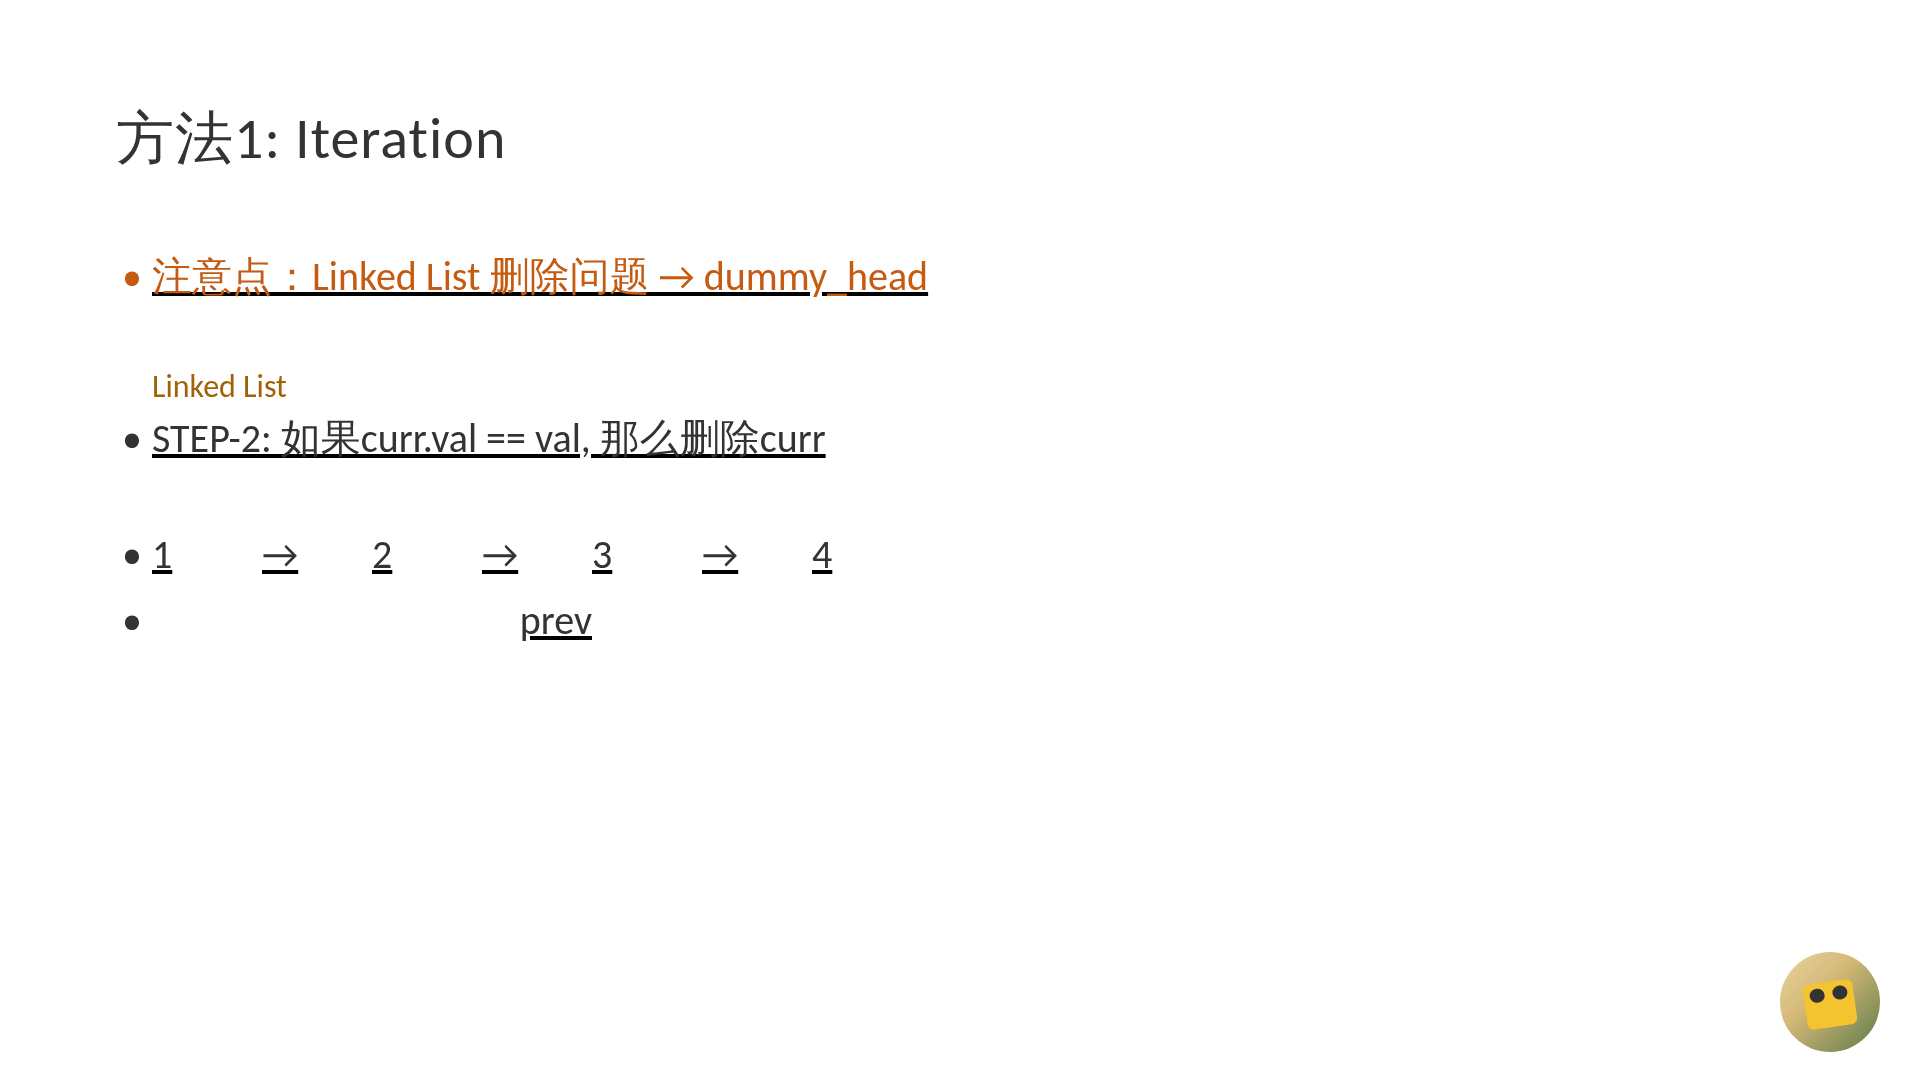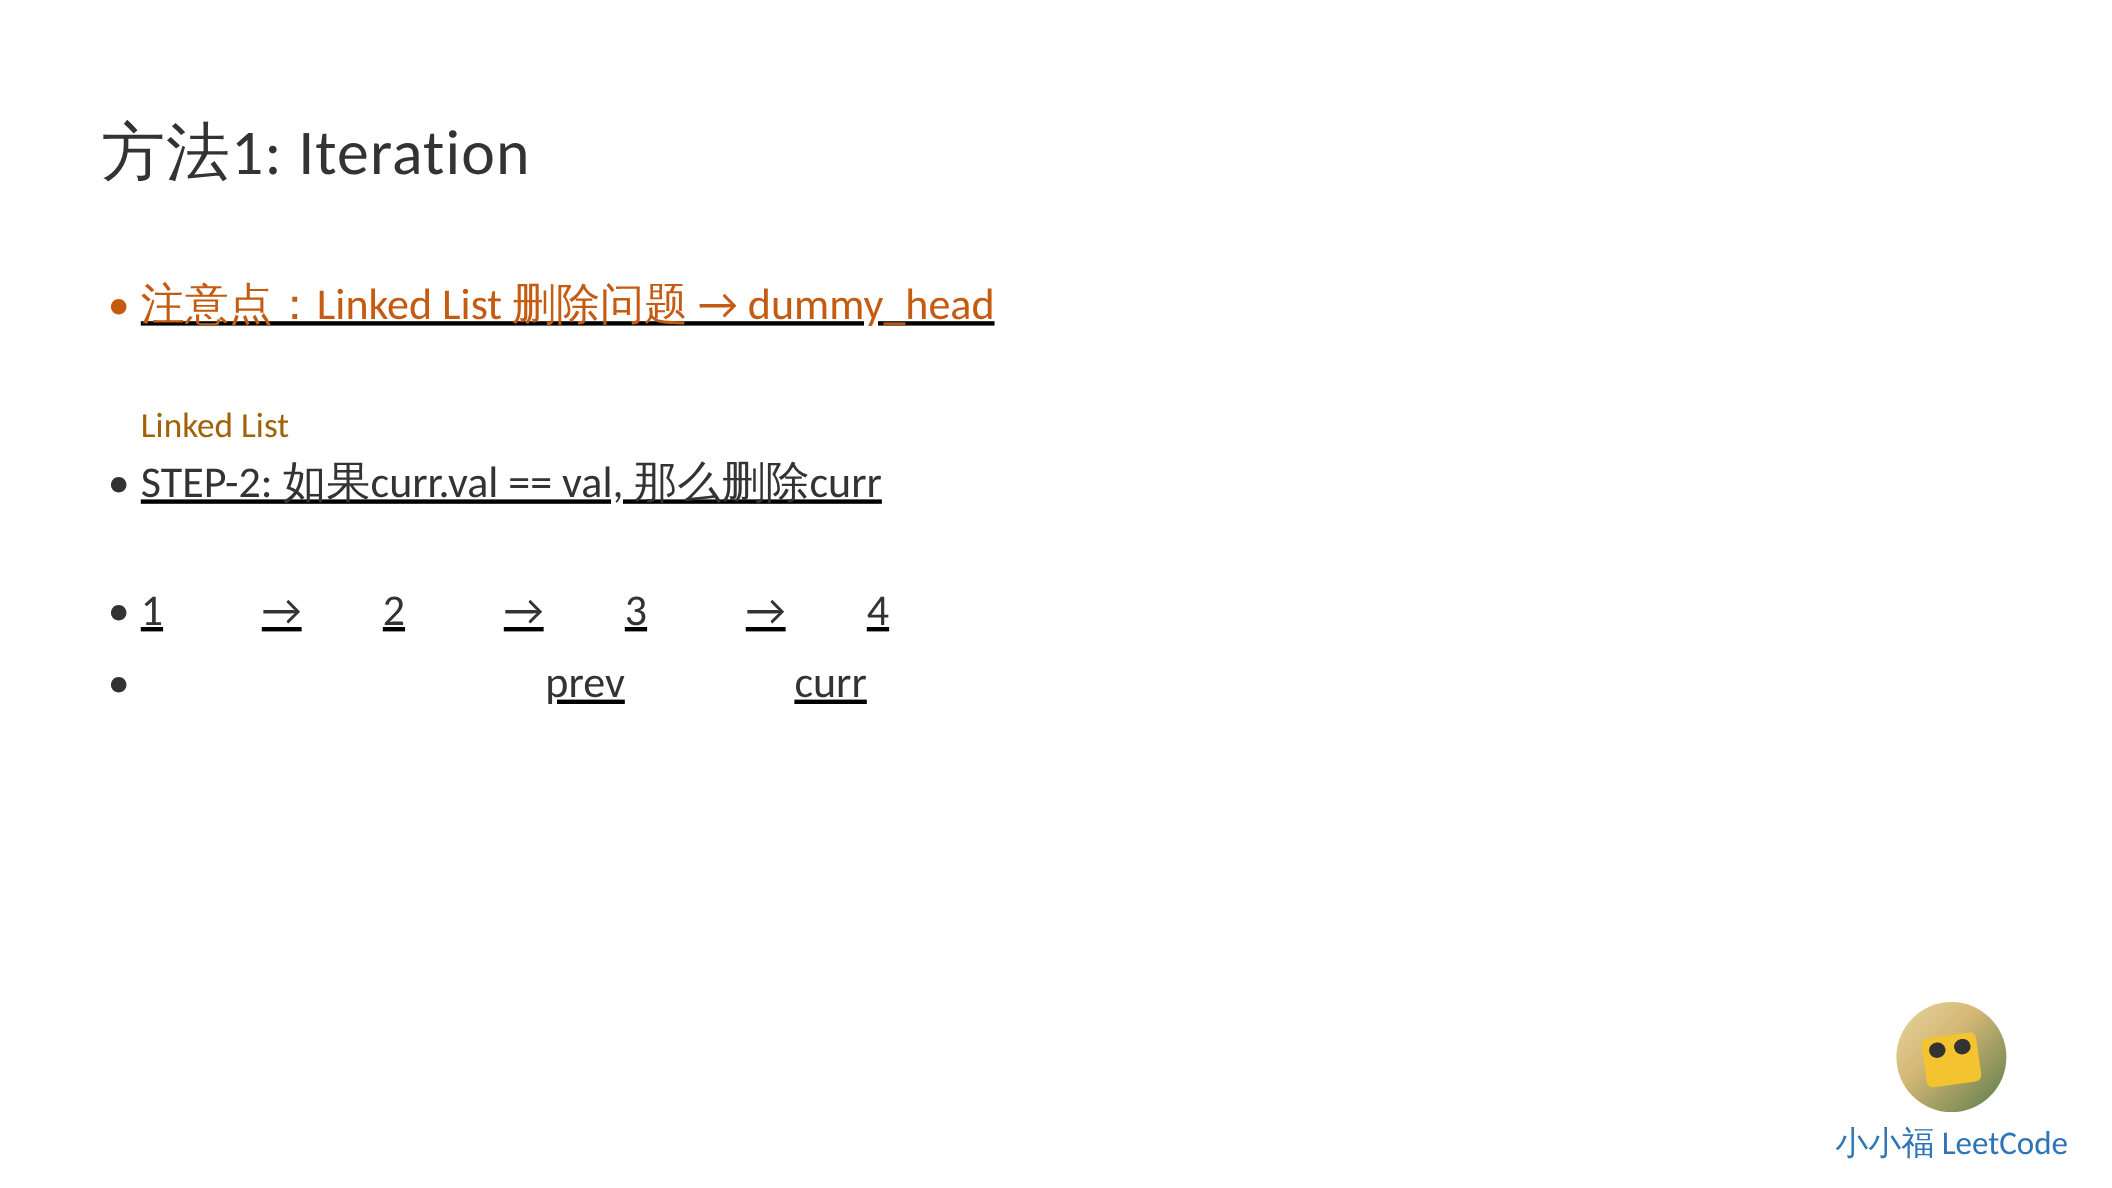--- a/index.html
+++ b/index.html
@@ -9,21 +9,21 @@
     }
     body {
       width: 1920px;
       height: 1080px;
       background: #ffffff;
       font-family: "Calibri", "Microsoft YaHei", "Segoe UI", sans-serif;
       position: relative;
       overflow: hidden;
     }
     .slide {
-      padding: 100px 140px 0 92px;
+      padding: 100px 140px 0 116px;
     }
     .title {
       font-size: 58px;
       font-weight: 400;
       color: #333333;
       margin-bottom: 70px;
       letter-spacing: 1px;
     }
     .bullet-list {
       list-style: none;
@@ -173,24 +173,22 @@
         <span class="arrow">→</span>
         <span class="node">3</span>
         <span class="arrow">→</span>
         <span class="node">4</span>
       </span>
     </li>
     <li class="bullet-item">
       <span class="label-row">
         <span class="spacer"></span>
         <span class="lbl">prev</span>
-        <span class="lbl">curr</span>
       </span>
     </li>
   </ul>
 </div>
 
 <div class="footer">
   <div class="avatar">
     <div class="avatar-inner"></div>
   </div>
-  <div class="footer-text">小小福 LeetCode</div>
 </div>
 
 </body></html>

